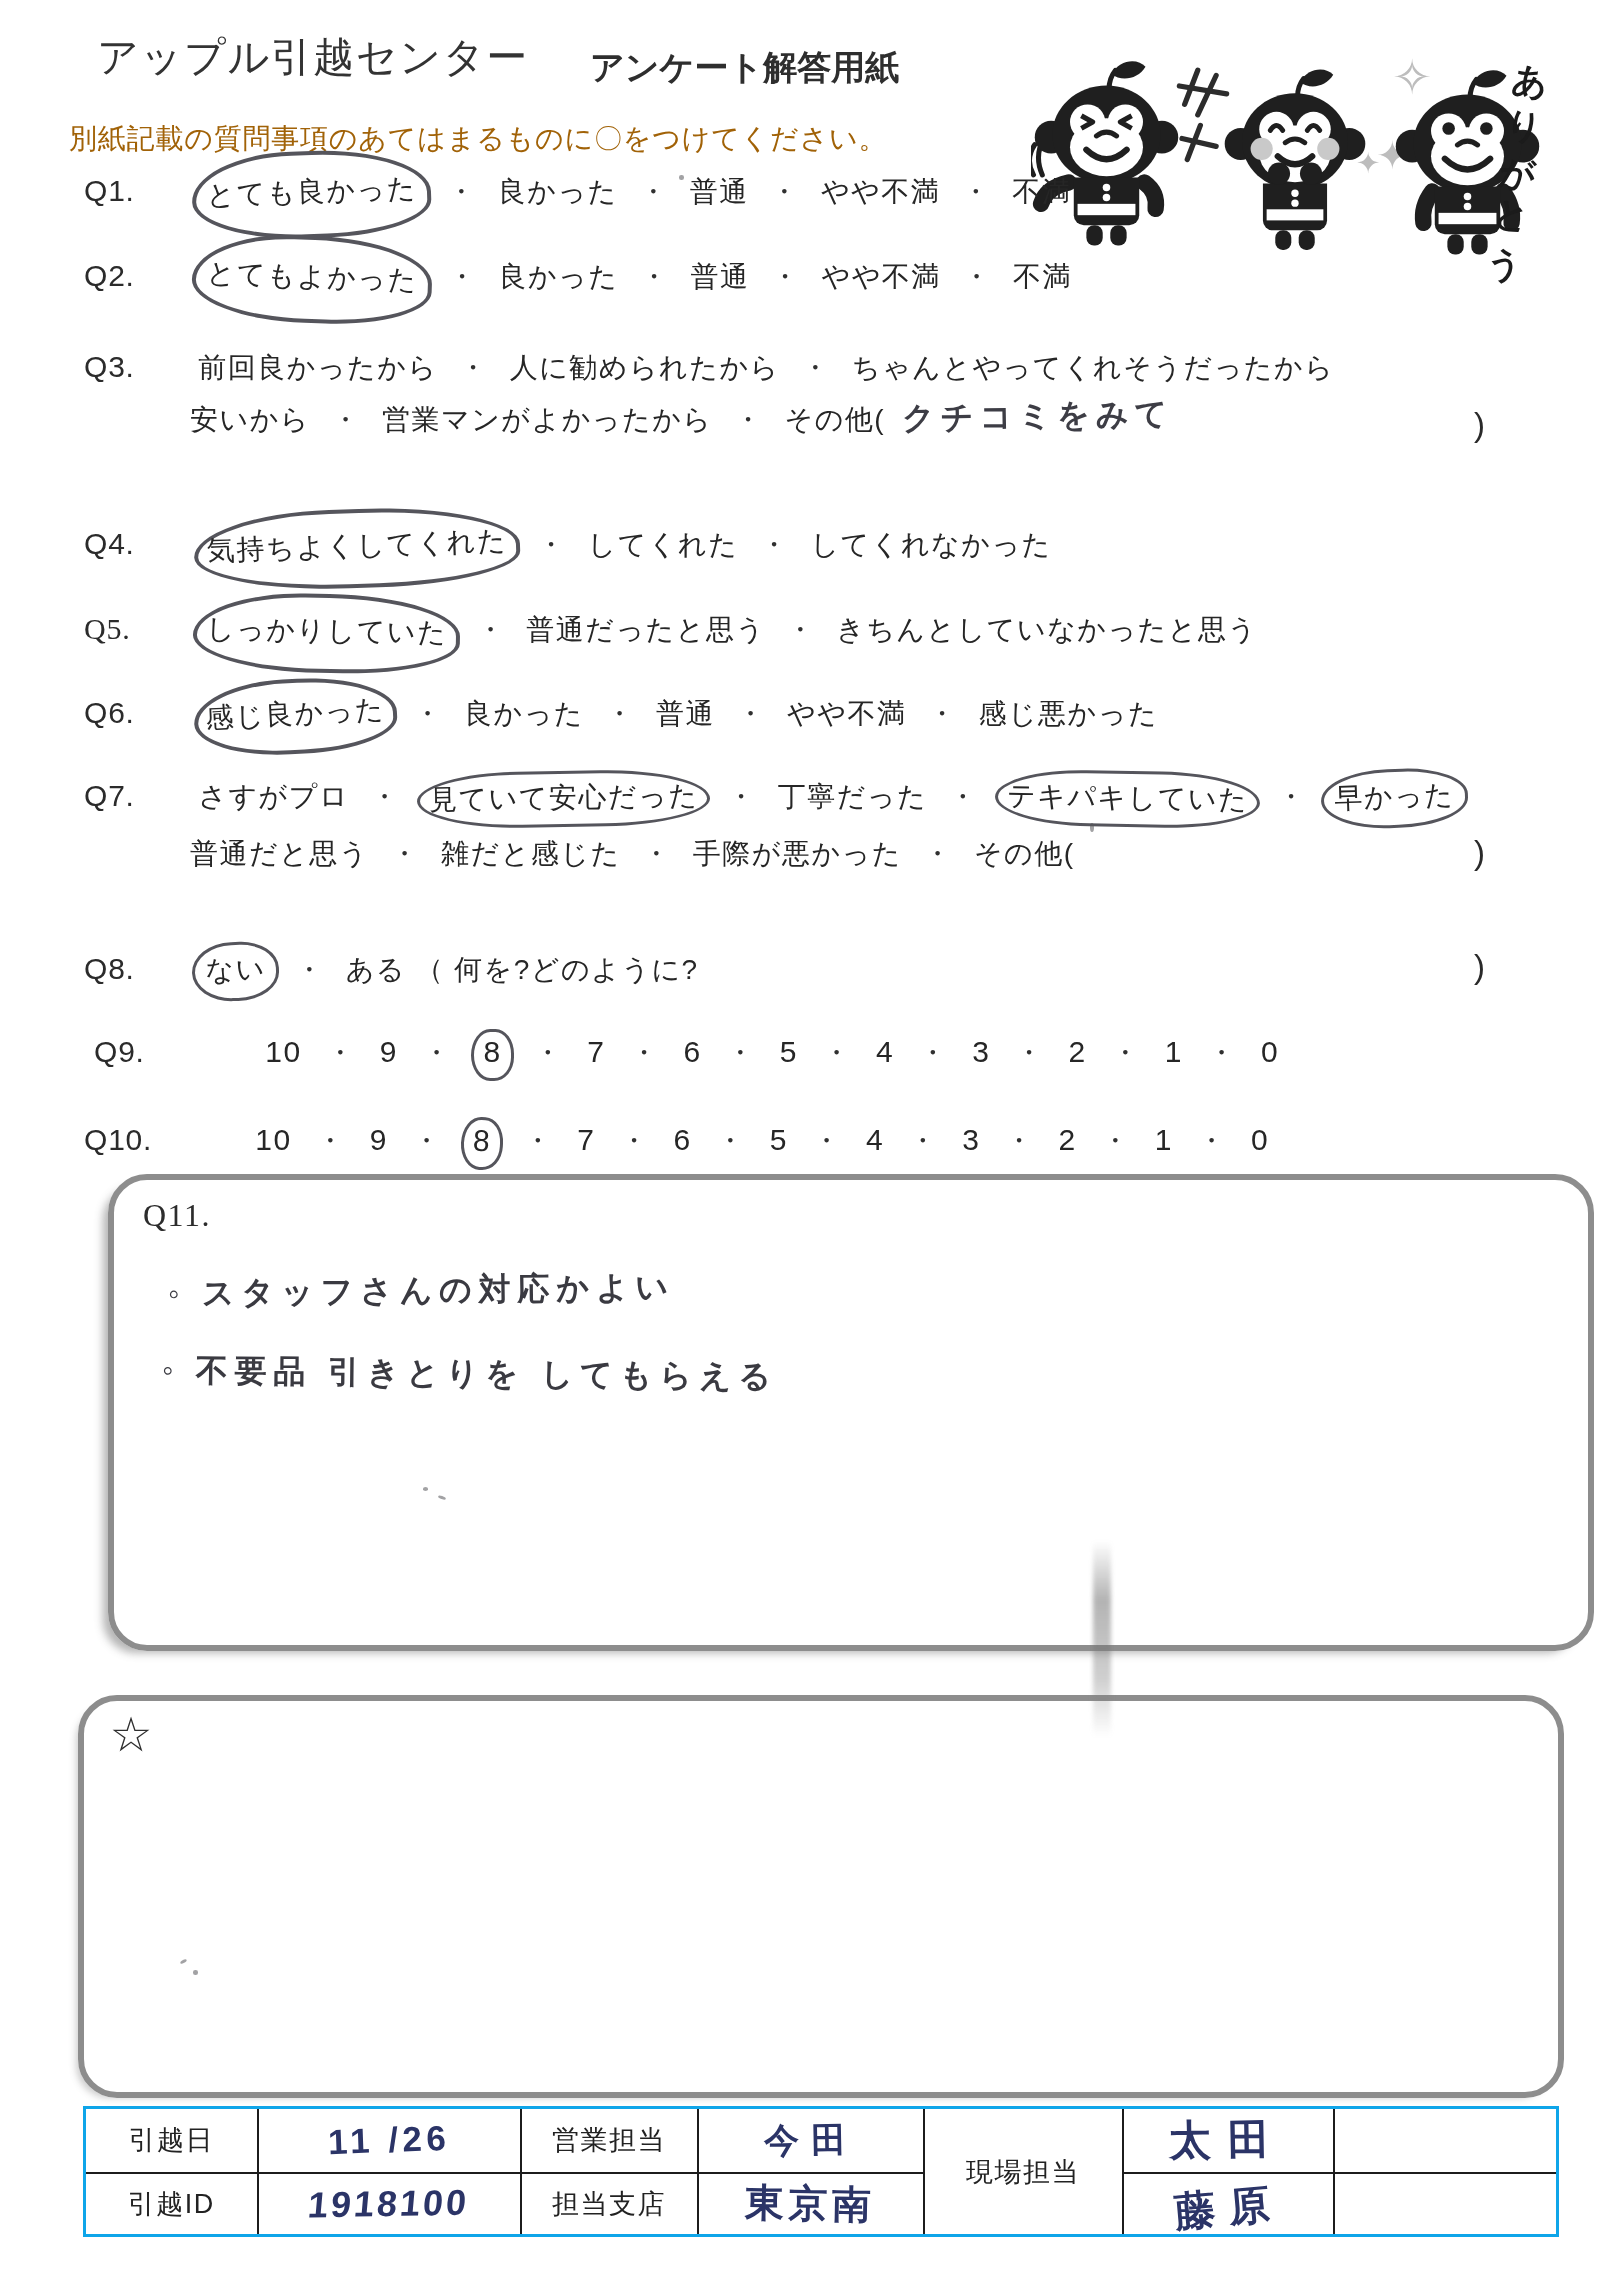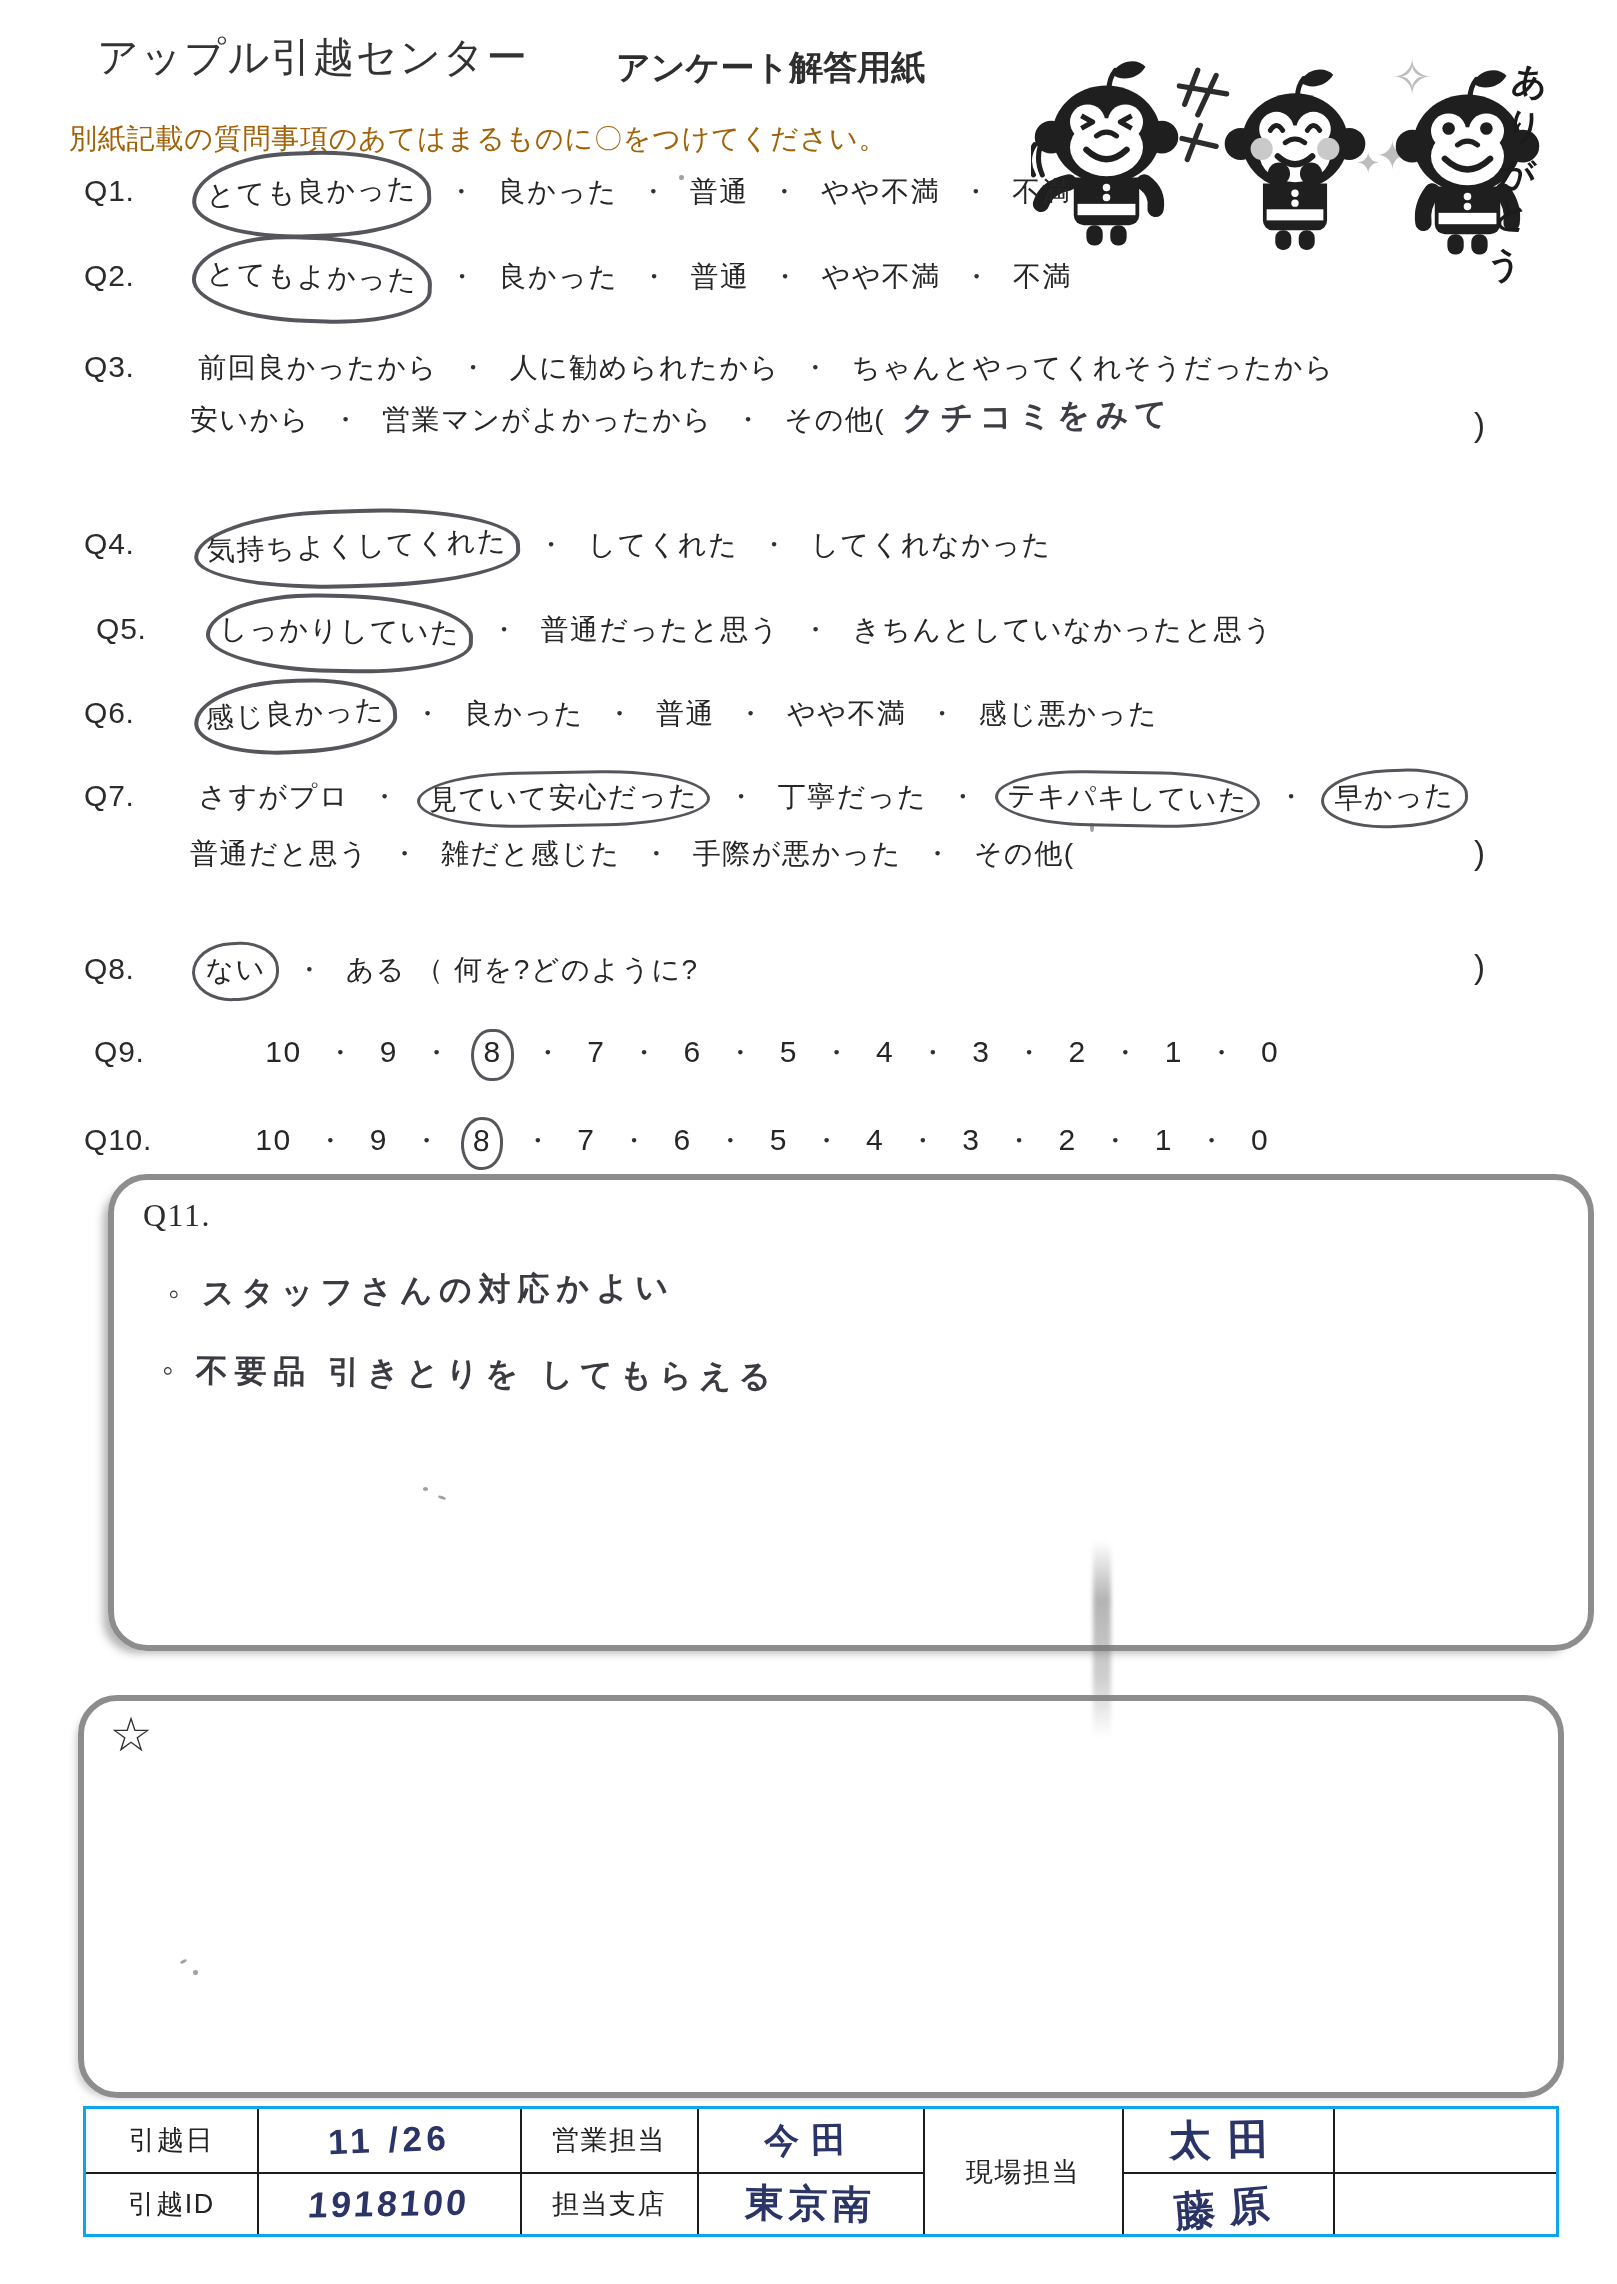--- a/index.html
+++ b/index.html
@@ -4,21 +4,21 @@
 <style>
   html,body{margin:0;padding:0;background:#e8e8e8;}
   .page{
     position:relative; width:1617px; height:2284px; background:#ffffff;
     font-family:"Liberation Sans","DejaVu Sans",sans-serif; color:#262626;
     overflow:hidden;
   }
   
   .title{position:absolute; left:97px; top:30px; font-size:41px; font-weight:400;
          letter-spacing:1.5px; color:#333;}
-  .subtitle{position:absolute; left:616px; top:45px; font-size:34px; font-weight:700; color:#2e2e2e;}
+  .subtitle{position:absolute; left:590px; top:45px; font-size:34px; font-weight:700; color:#2e2e2e;}
   .instruction{position:absolute; left:69px; top:120px; font-size:28px; color:#a16207; letter-spacing:0.8px;}
   
   .row{position:absolute; white-space:nowrap; font-size:28px; color:#262626; letter-spacing:1.5px; line-height:38px;}
   .qno{display:inline-block; width:105px; font-size:30px; color:#2b2b2b; letter-spacing:0.8px;}
   .qno.wide{width:162px;}
   .sep{margin:0 12px; color:#303030;}
   .sep.numsep{margin:0 15px;}
   .num{font-size:30px;}
   .close-paren{position:absolute; font-size:33px; color:#2a2a2a;}
   
@@ -204,21 +204,21 @@
 
   <div class="row" style="left:84px;top:525px;">
     <span class="qno">Q4.</span>
     <span class="circ c-blob" style="padding:13.5px 9px 19.6px;margin:-16.6px -4.5px -22.6px;"><span>気持ちよくしてくれた</span></span>
     <span class="sep">・</span>
     <span>してくれた</span>
     <span class="sep">・</span>
     <span>してくれなかった</span>
   </div>
 
-  <div class="row" style="left:96px;top:610px;">
+  <div class="row" style="left:84px;top:610px;font-family:Liberation Serif, serif;">
     <span class="qno">Q5.</span>
     <span class="circ c-blob" style="padding:13.5px 9px 19.6px;margin:-16.6px -4.5px -22.6px;transform:rotate(1deg);"><span>しっかりしていた</span></span>
     <span class="sep">・</span>
     <span>普通だったと思う</span>
     <span class="sep">・</span>
     <span>きちんとしていなかったと思う</span>
   </div>
 
   <div class="row" style="left:84px;top:694px;">
     <span class="qno">Q6.</span>

